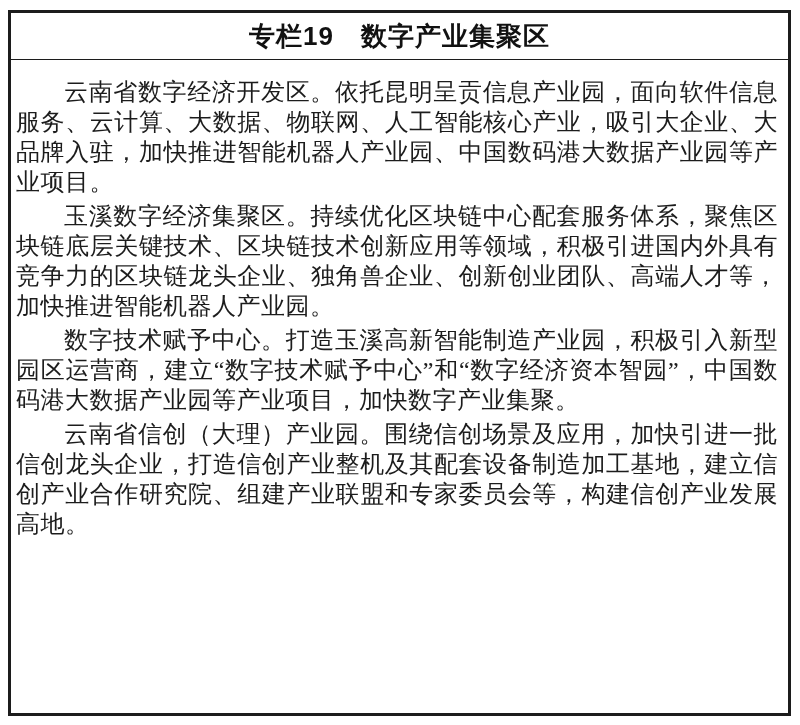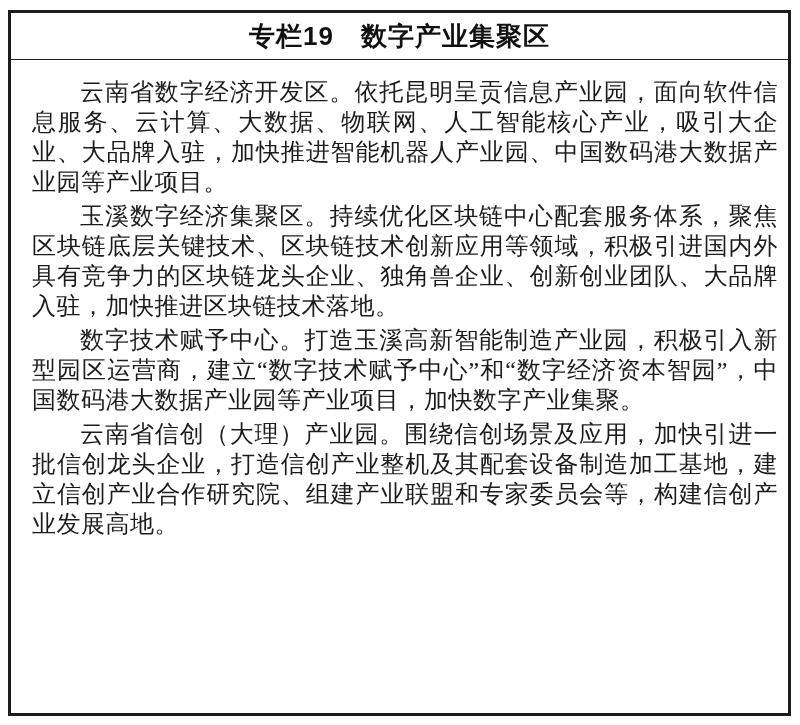--- a/index.html
+++ b/index.html
@@ -42,21 +42,21 @@
   .panel-body {
     padding: 17px 10px 0 5px;
   }
   .panel-body p {
     font-size: 24px;
     line-height: 30px;
     text-indent: 2em;
     text-align: justify;
     text-justify: inter-character;
     letter-spacing: 0.5px;
-    margin: 0 0 4px 16px;
+    margin: 0 0 4px 0;
     color: #1c1c1c;
   }
   .para-lead {
     
     font-weight: normal;
   }
 </style>
 </head>
 <body>
 
@@ -65,21 +65,21 @@
 
     <div class="panel-title-row">
       <span class="panel-title">专栏19　数字产业集聚区</span>
     </div>
 
     <div class="panel-body">
       <p>
         <span class="para-lead">云南省数字经济开发区。</span><span>依托昆明呈贡信息产业园，面向软件信息服务、云计算、大数据、物联网、人工智能核心产业，吸引大企业、大品牌入驻，加快推进智能机器人产业园、中国数码港大数据产业园等产业项目。</span>
       </p>
       <p>
-        <span class="para-lead">玉溪数字经济集聚区。</span><span>持续优化区块链中心配套服务体系，聚焦区块链底层关键技术、区块链技术创新应用等领域，积极引进国内外具有竞争力的区块链龙头企业、独角兽企业、创新创业团队、大品牌入驻，加快推进区块链技术落地。</span>
+        <span class="para-lead">玉溪数字经济集聚区。</span><span>持续优化区块链中心配套服务体系，聚焦区块链底层关键技术、区块链技术创新应用等领域，积极引进国内外具有竞争力的区块链龙头企业、独角兽企业、创新创业团队、高端人才等，加快推进智能机器人产业园。</span>
       </p>
       <p>
         <span class="para-lead">数字技术赋予中心。</span><span>打造玉溪高新智能制造产业园，积极引入新型园区运营商，建立“数字技术赋予中心”和“数字经济资本智园”，中国数码港大数据产业园等产业项目，加快数字产业集聚。</span>
       </p>
       <p>
         <span class="para-lead">云南省信创（大理）产业园。</span><span>围绕信创场景及应用，加快引进一批信创龙头企业，打造信创产业整机及其配套设备制造加工基地，建立信创产业合作研究院、组建产业联盟和专家委员会等，构建信创产业发展高地。</span>
       </p>
     </div>
 
   </div>

